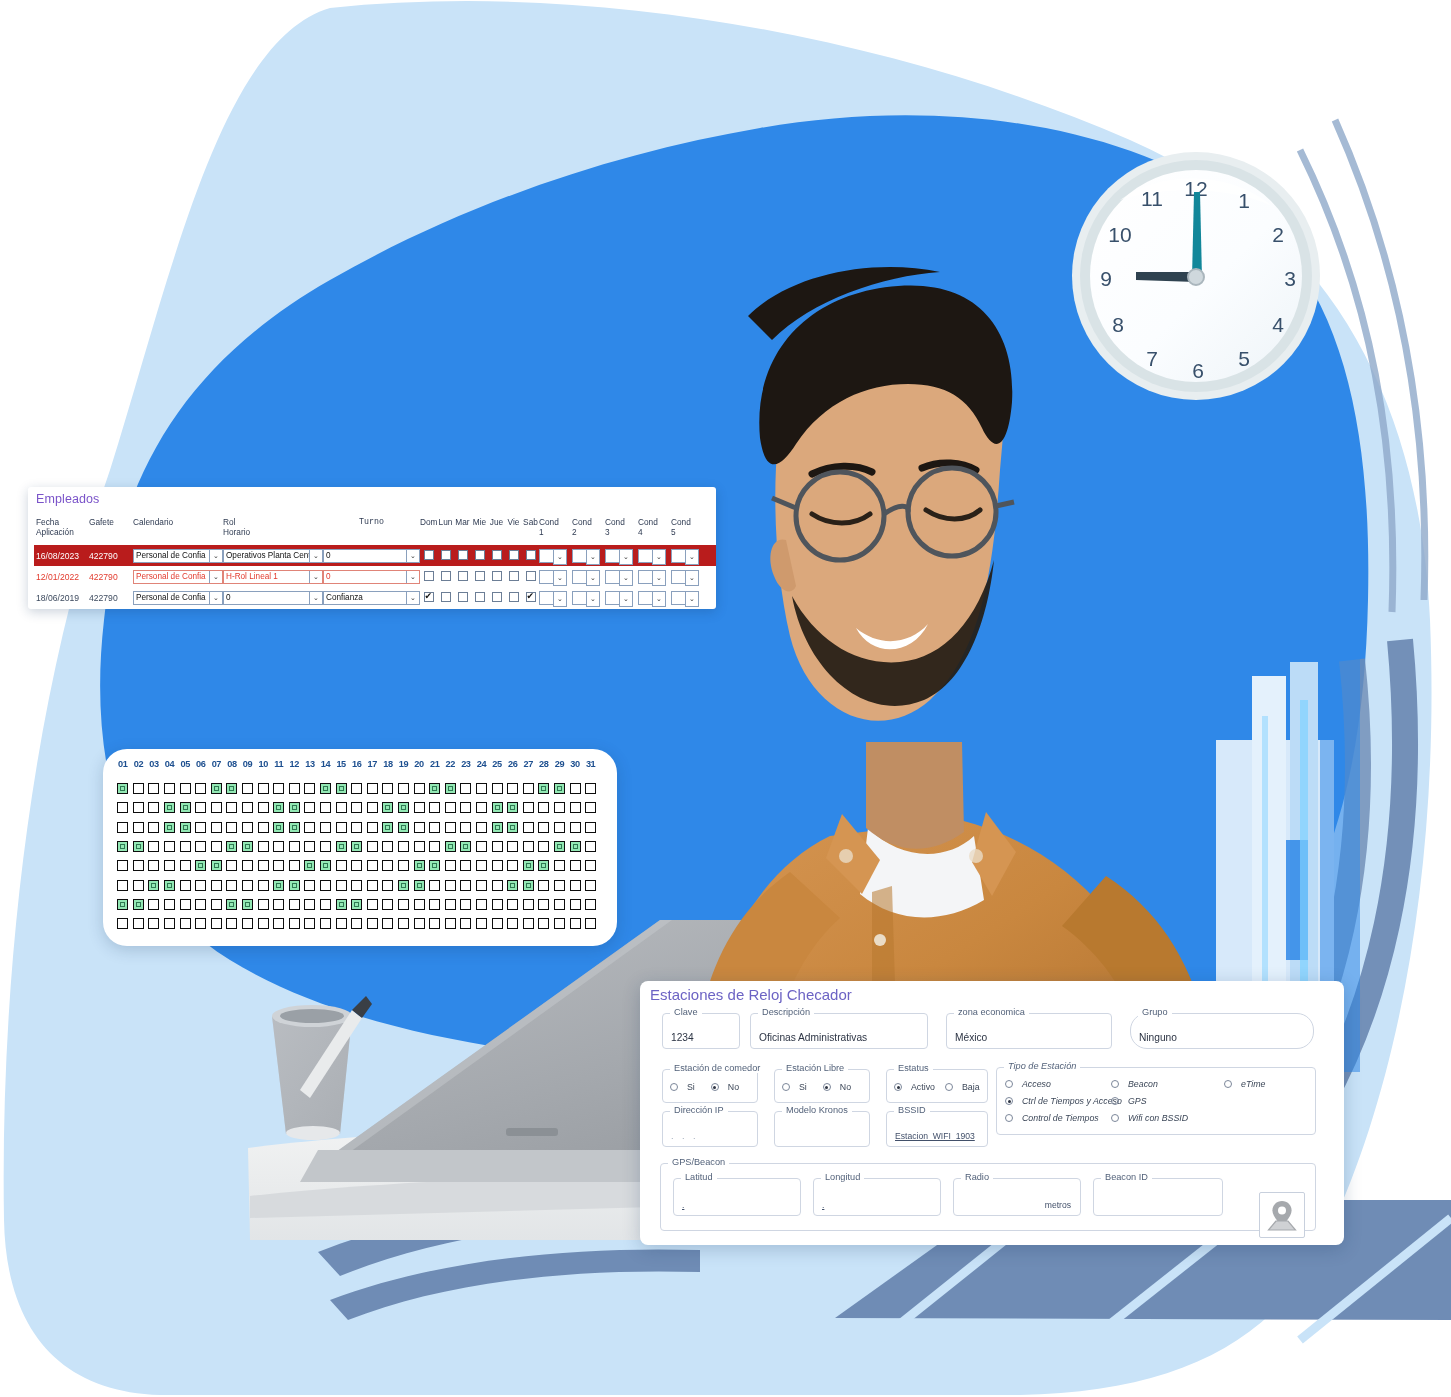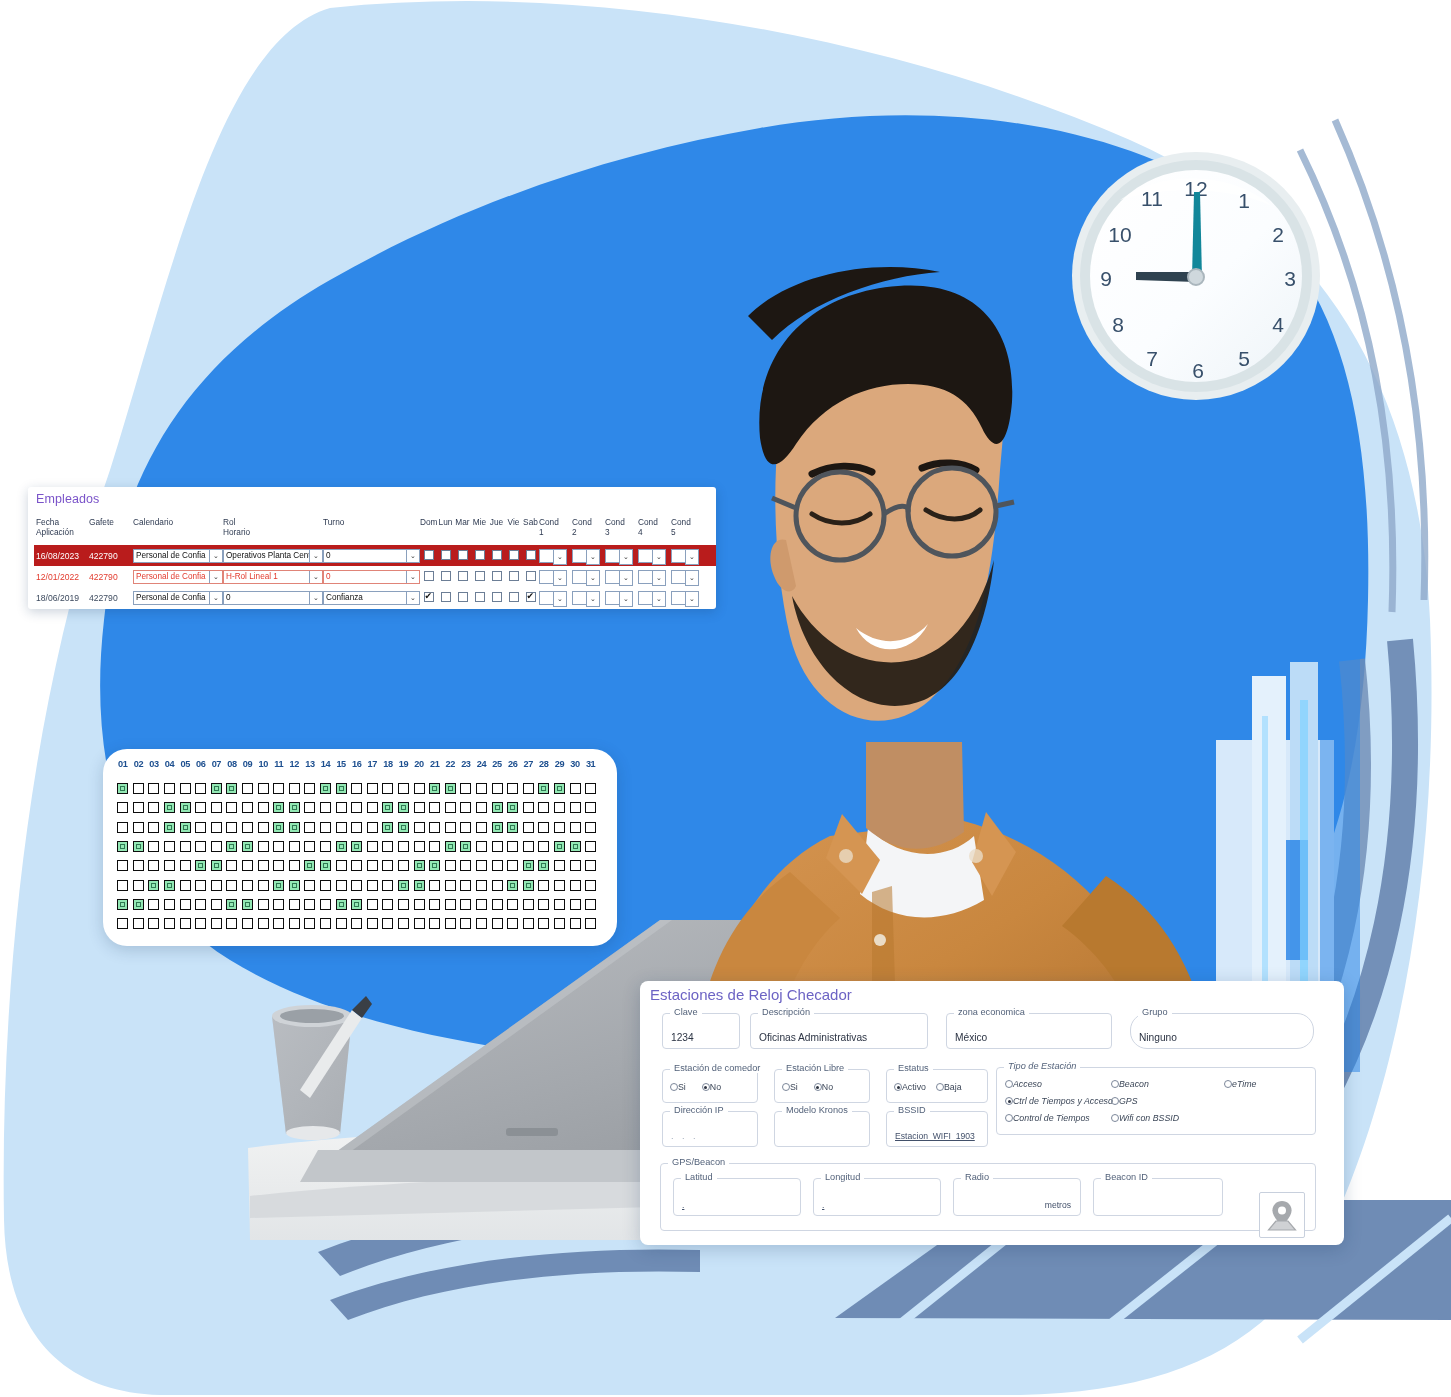--- a/index.html
+++ b/index.html
@@ -104,21 +104,21 @@
     font-size:9.2px;color:#53627a;white-space:nowrap;
   }
   .fval{
     position:absolute;left:8px;bottom:5px;font-size:10.2px;color:#2c3444;white-space:nowrap;
   }
   .fval.dots{color:#9aa5b5;letter-spacing:3px;font-size:9px;}
   .fval.small{font-size:8.6px;color:#42506a;text-decoration:underline;}
   .fval.right{left:auto;right:9px;font-size:8.6px;color:#42506a;}
 
   .radio{
-    display:inline-flex;align-items:center;gap:0;font-size:8.8px;color:#3c4758;
+    display:inline-flex;align-items:center;gap:9px;font-size:8.8px;color:#3c4758;
     white-space:nowrap;
   }
   .rb{
     width:8px;height:8px;border:1px solid #7c879a;border-radius:50%;
     display:inline-block;position:relative;box-sizing:border-box;flex:0 0 8px;
   }
   .rb.on::after{
     content:"";position:absolute;left:1.5px;top:1.5px;width:3px;height:3px;
     background:#2d3442;border-radius:50%;
   }
@@ -324,21 +324,21 @@
         <div class="c-fecha">
           <div>Fecha</div>
           <div>Aplicación</div>
         </div>
         <div class="c-gafete">Gafete</div>
         <div class="c-cal">Calendario</div>
         <div class="c-rol">
           <div>Rol</div>
           <div>Horario</div>
         </div>
-        <div class="c-turno" style="text-align:left;">Turno</div>
+        <div class="c-turno" style="text-align:center;font-family:Liberation Mono, monospace;">Turno</div>
         <div class="c-day">Dom</div>
         <div class="c-day">Lun</div>
         <div class="c-day">Mar</div>
         <div class="c-day">Mie</div>
         <div class="c-day">Jue</div>
         <div class="c-day">Vie</div>
         <div class="c-day">Sab</div>
         <div class="c-cond">
           <div>Cond</div>
             <div>1</div>

